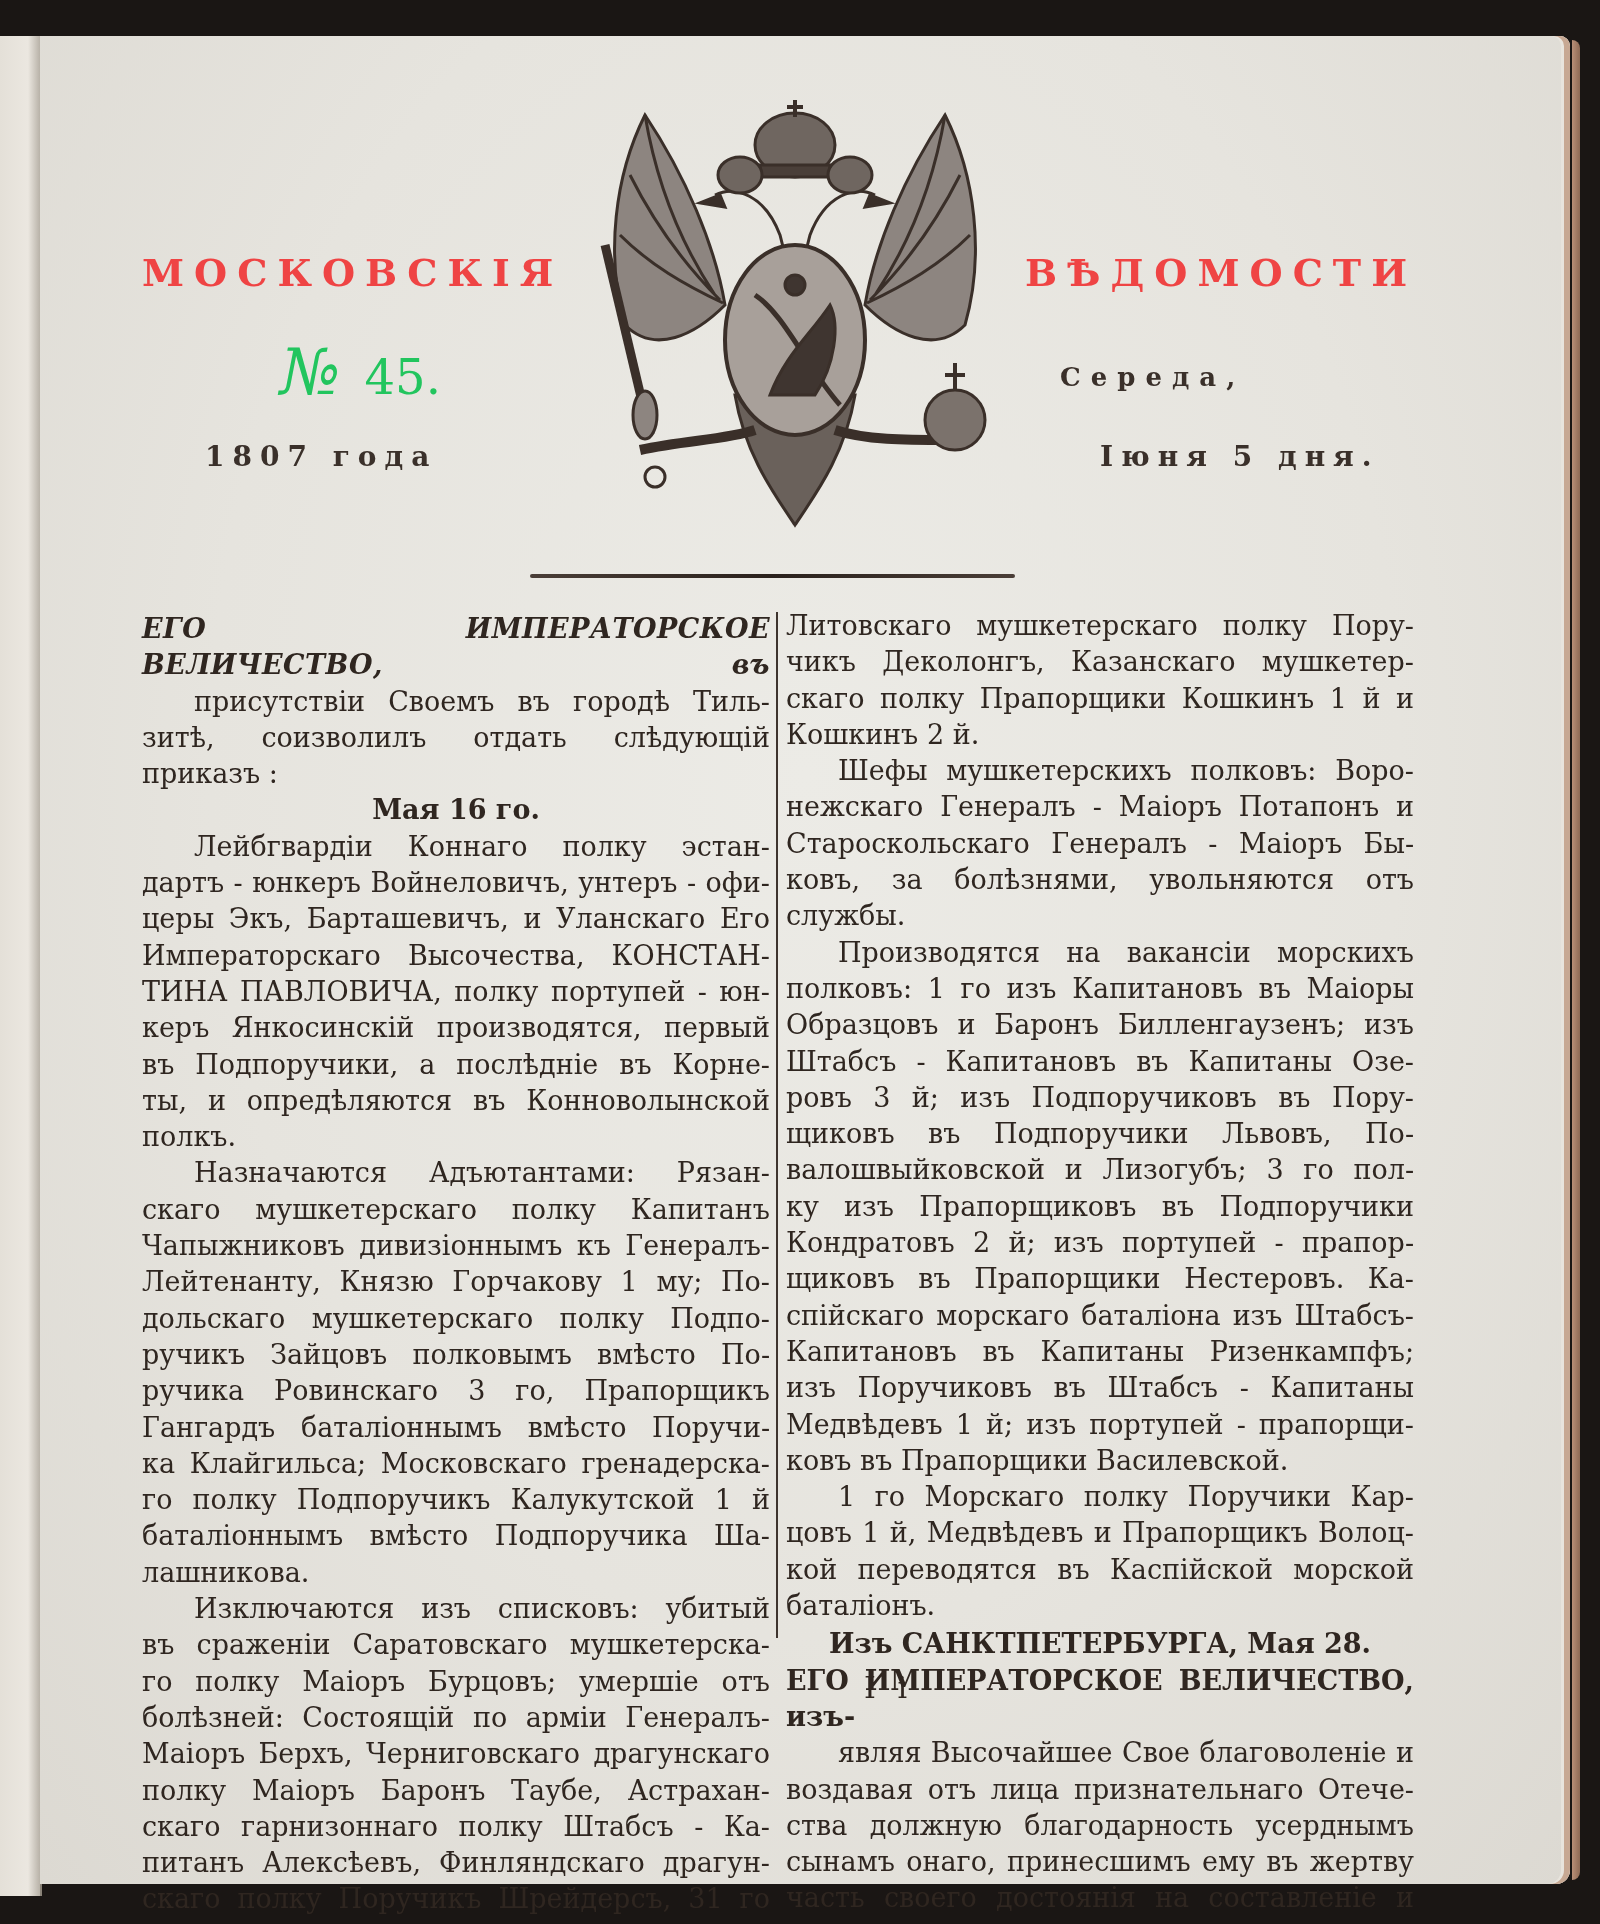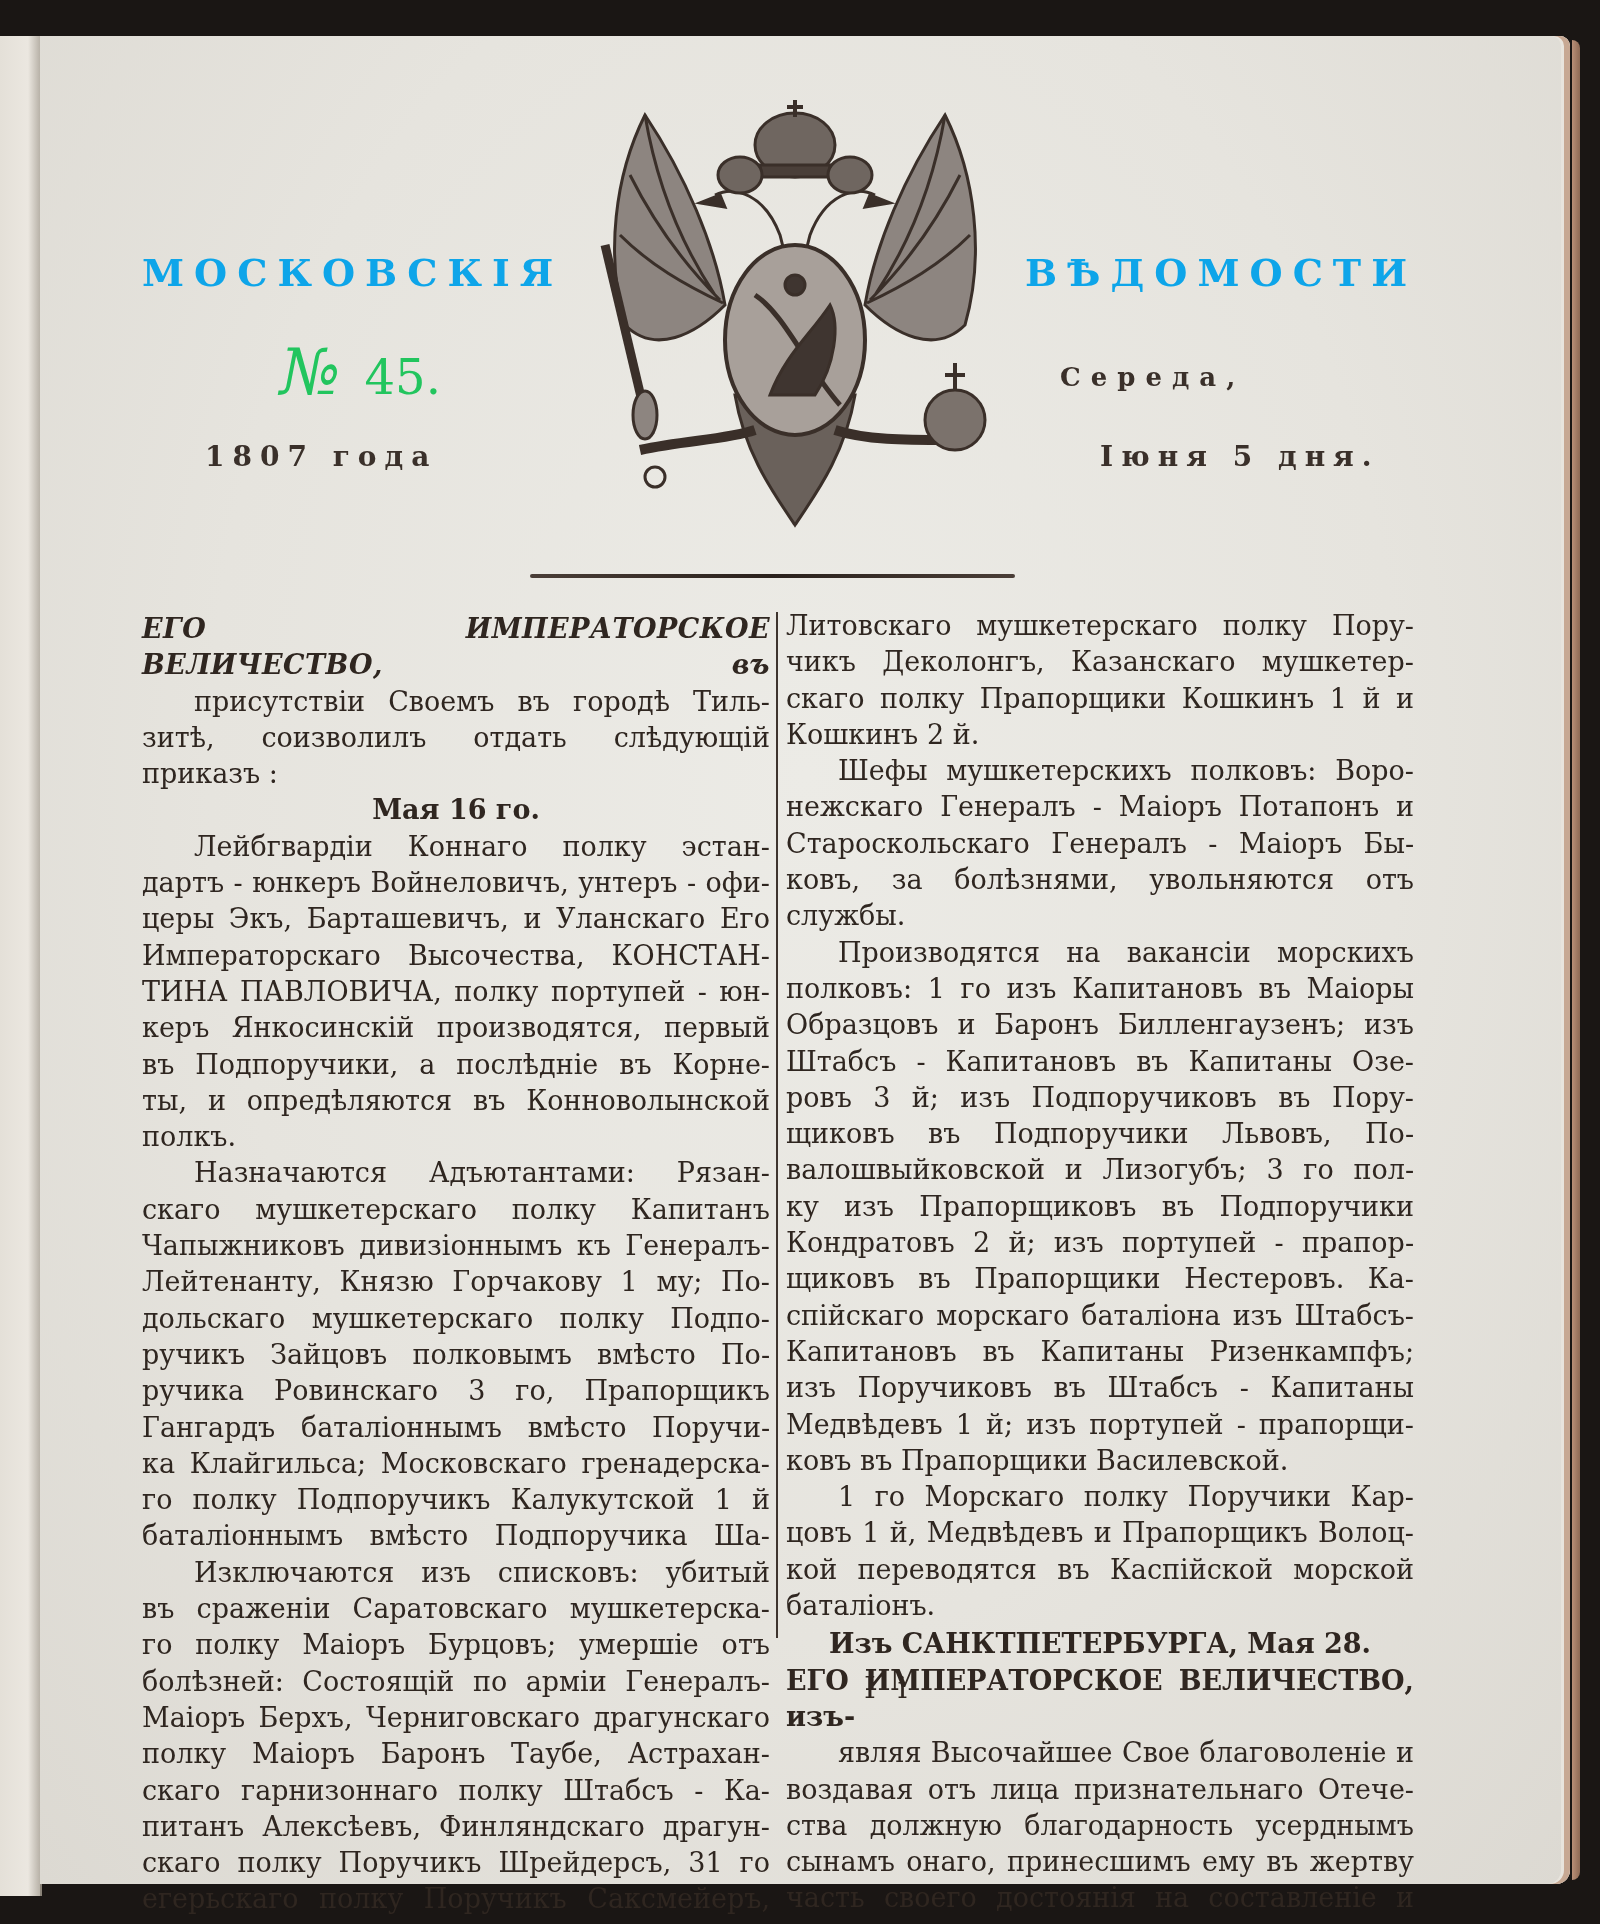--- a/index.html
+++ b/index.html
@@ -25,21 +25,21 @@
   .page-edge {
     position: absolute; left: 1572px; top: 40px; width: 8px; height: 1840px;
     background: linear-gradient(90deg, #b98f77, #8e6a55);
     border-radius: 0 8px 8px 0;
   }
 
   .masthead-left, .masthead-right {
     position: absolute;
     letter-spacing: 10px;
     font-size: 38px; font-weight: bold;
-    color: #0ea5e9;
+    color: #ef4444;
   }
   .masthead-left { left: 142px; top: 250px; }
   .masthead-right { left: 1025px; top: 250px; }
 
   .issue-no {
     position: absolute; left: 280px; top: 335px;
     font-size: 60px; color: #22c55e;
   }
   .issue-no .no-sign { font-family: "DejaVu Serif", serif; font-style: italic; font-size: 64px; }
   .issue-no .no-val { font-size: 48px; margin-left: 24px; }
@@ -171,20 +171,21 @@
   <span class="line just">скаго мушкетерскаго полку Капитанъ</span>
   <span class="line just">Чапыжниковъ дивизіоннымъ къ Генералъ-</span>
   <span class="line just">Лейтенанту, Князю Горчакову 1 му; По-</span>
   <span class="line just">дольскаго мушкетерскаго полку Подпо-</span>
   <span class="line just">ручикъ Зайцовъ полковымъ вмѣсто По-</span>
   <span class="line just">ручика Ровинскаго 3 го, Прапорщикъ</span>
   <span class="line just">Гангардъ баталіоннымъ вмѣсто Поручи-</span>
   <span class="line just">ка Клайгильса; Московскаго гренадерска-</span>
   <span class="line just">го полку Подпоручикъ Калукутской 1 й</span>
   <span class="line just">баталіоннымъ вмѣсто Подпоручика Ша-</span>
+  <span class="line">лашникова.</span>
   <span class="line just indent">Изключаются изъ списковъ: убитый</span>
   <span class="line just">въ сраженіи Саратовскаго мушкетерска-</span>
   <span class="line just">го полку Маіоръ Бурцовъ; умершіе отъ</span>
   <span class="line just">болѣзней: Состоящій по арміи Генералъ-</span>
   <span class="line just">Маіоръ Берхъ, Черниговскаго драгунскаго</span>
   <span class="line just">полку Маіоръ Баронъ Таубе, Астрахан-</span>
   <span class="line just">скаго гарнизоннаго полку Штабсъ - Ка-</span>
   <span class="line just">питанъ Алексѣевъ, Финляндскаго драгун-</span>
   <span class="line just">скаго полку Поручикъ Шрейдерсъ, 31 го</span>
   <span class="line just">егерьскаго полку Поручикъ Саксмейеръ,</span>

